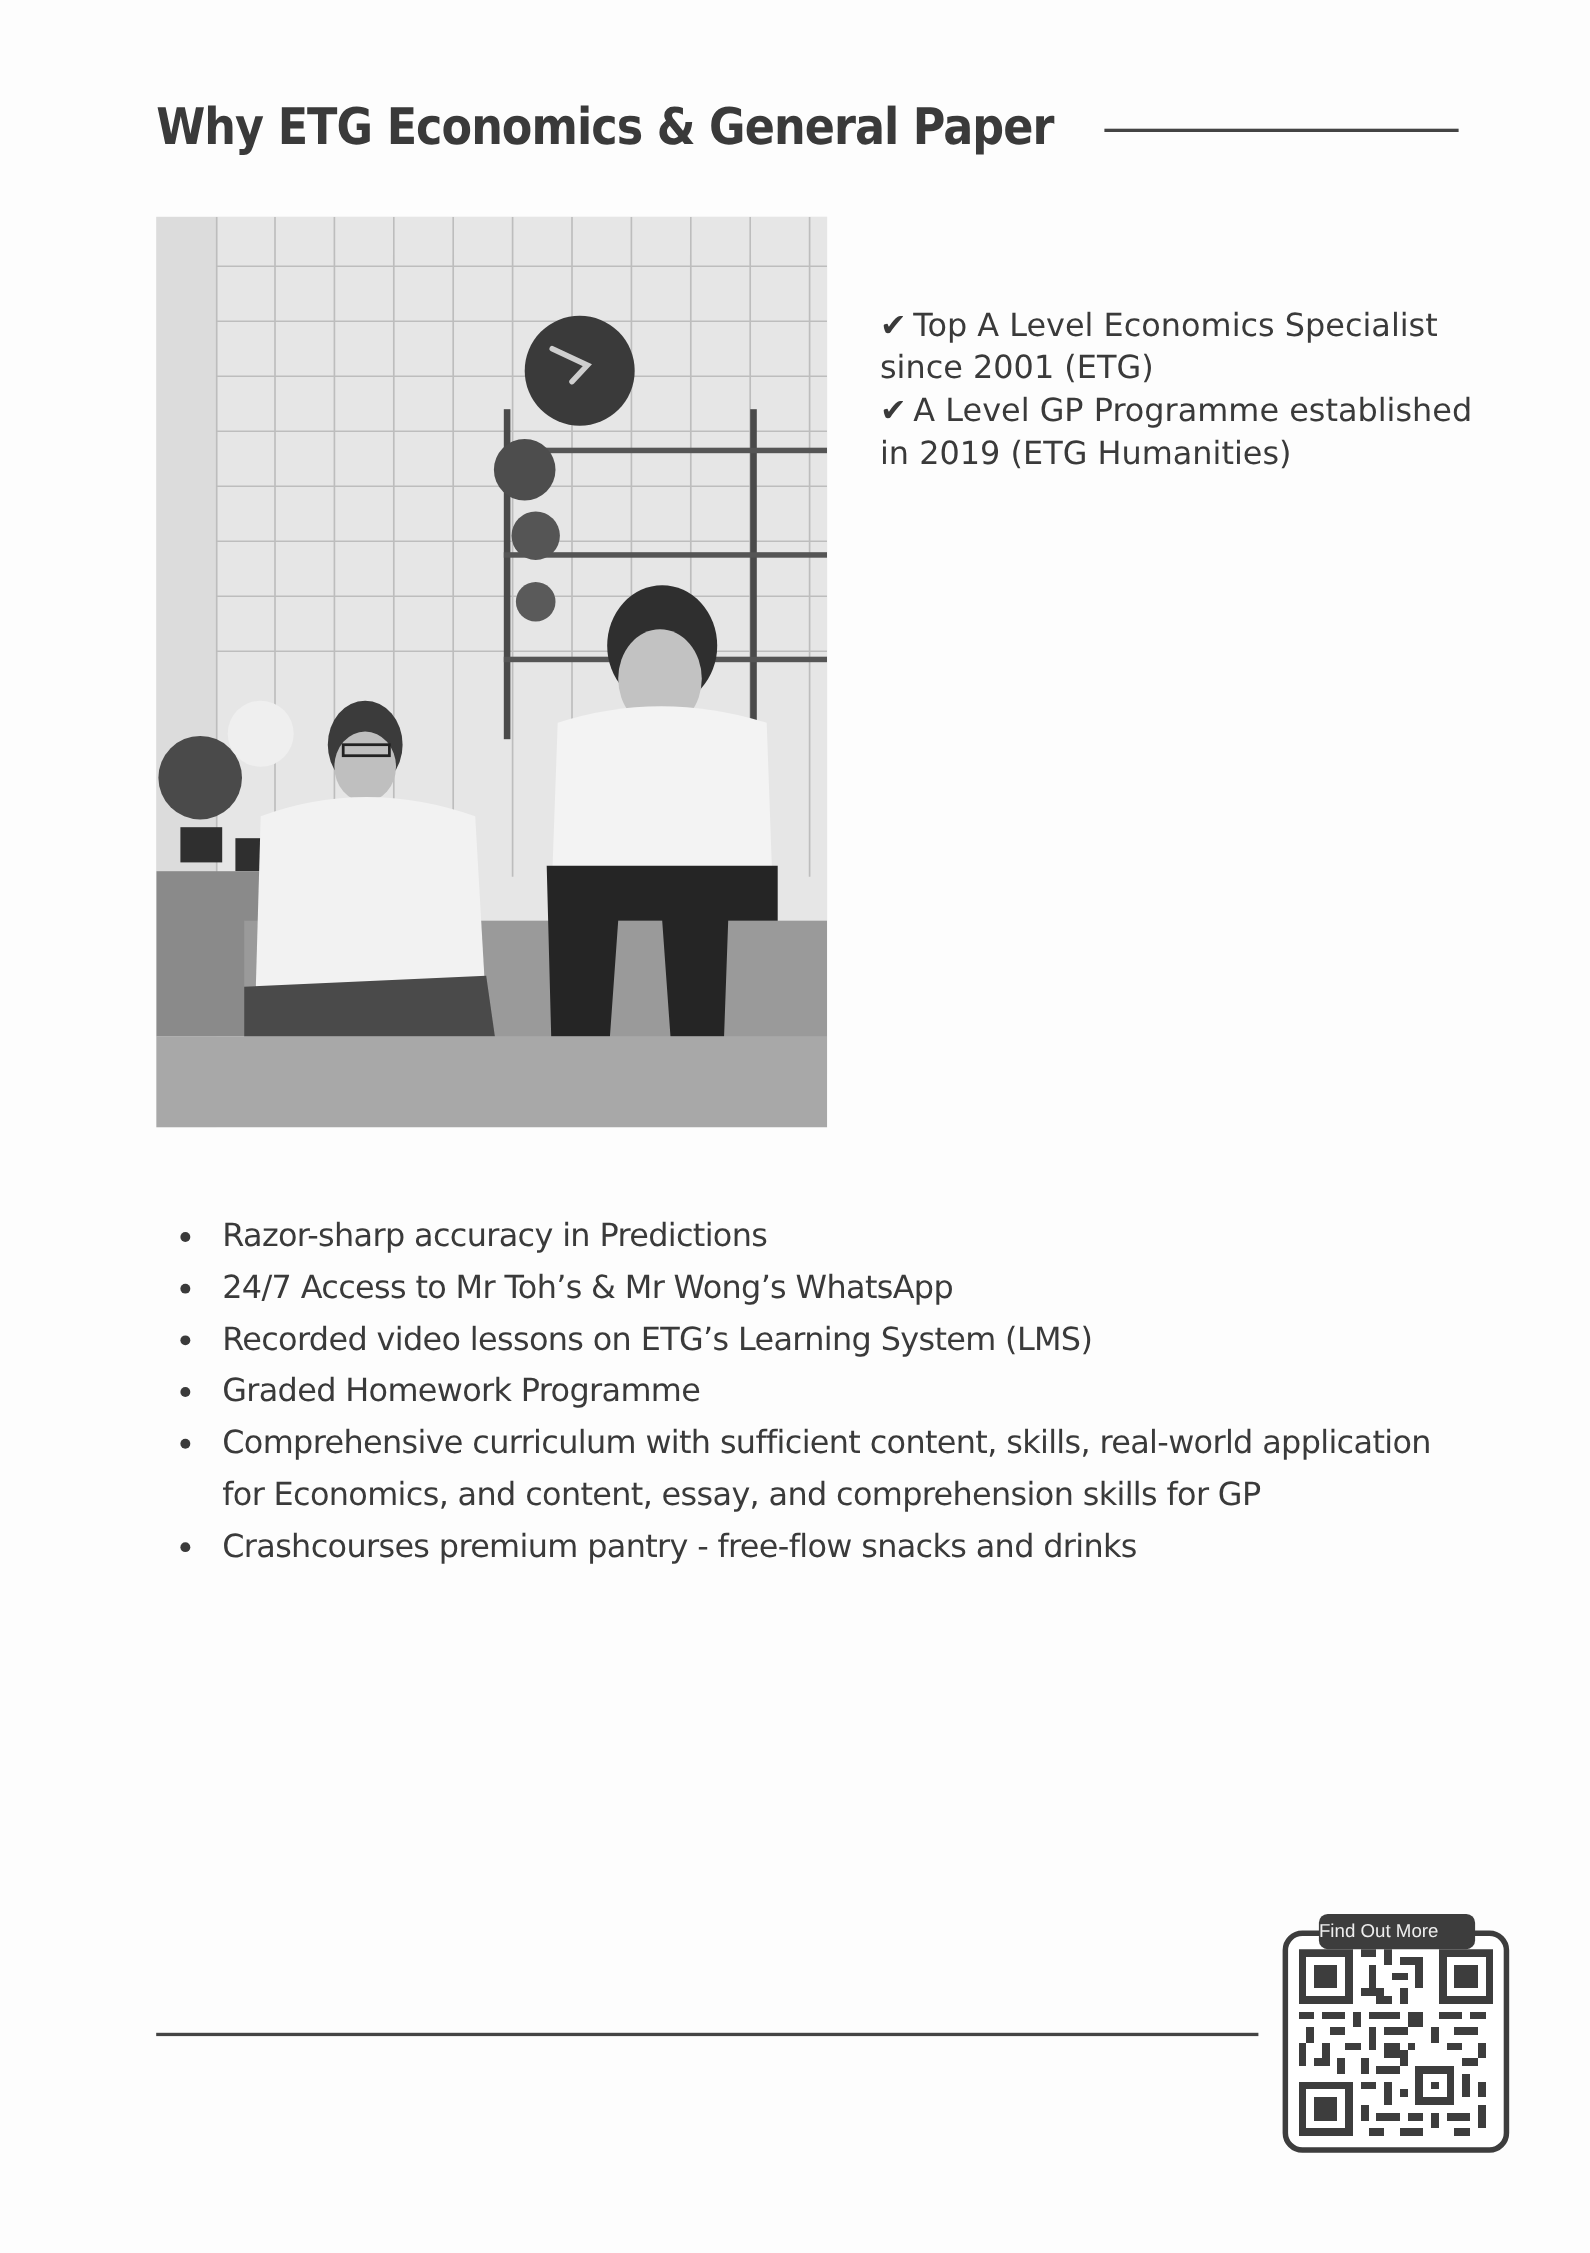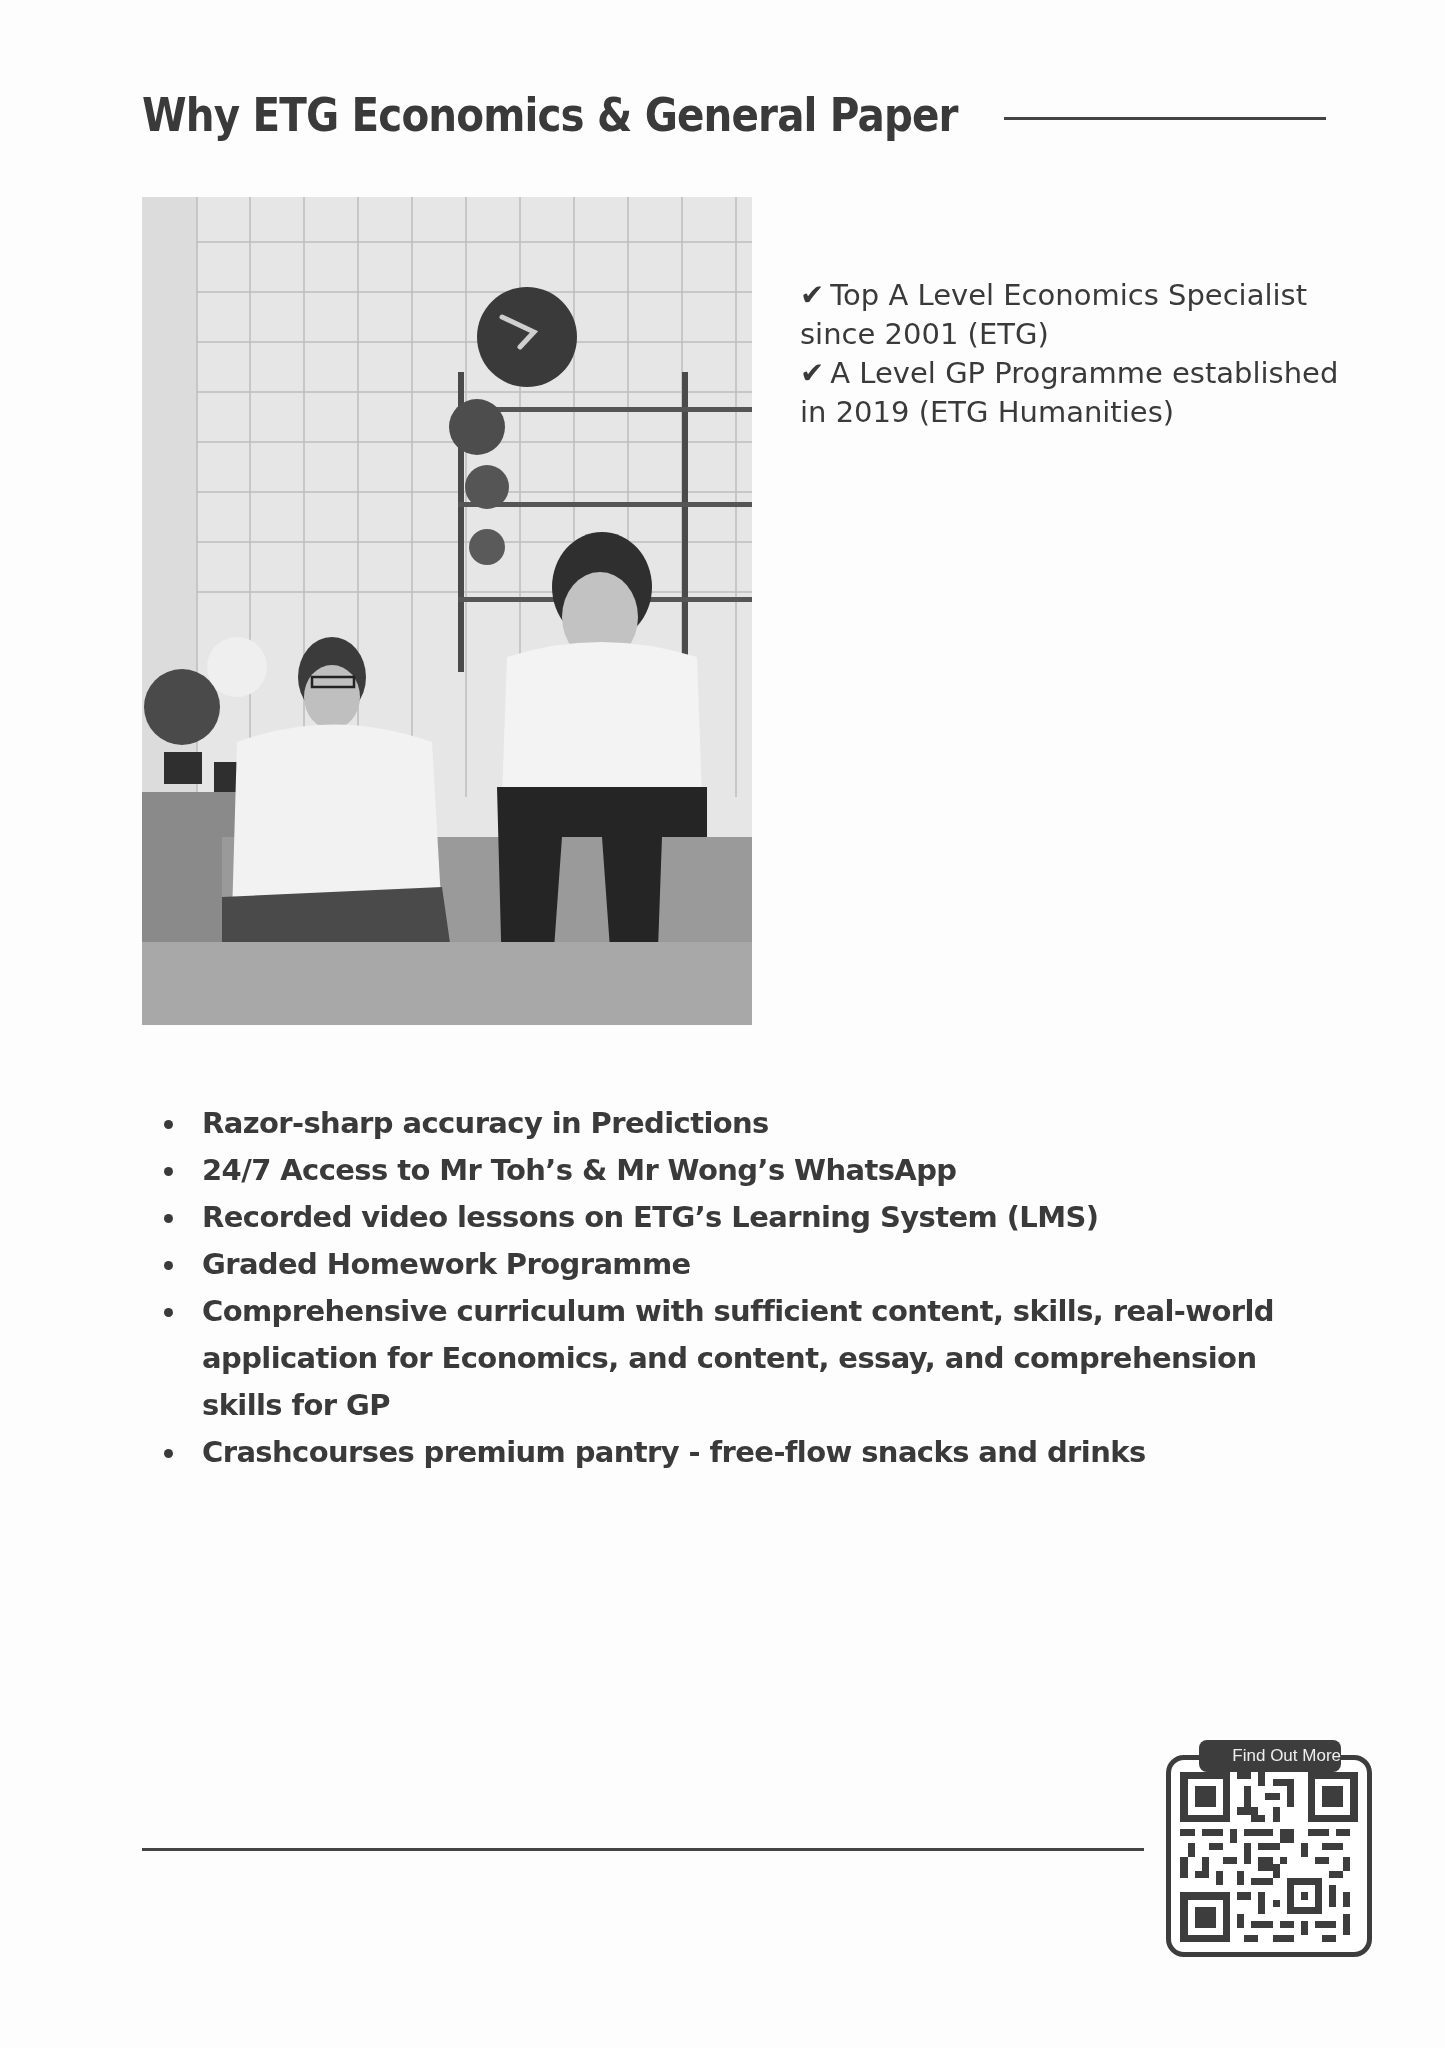--- a/index.html
+++ b/index.html
@@ -19,34 +19,34 @@
     background: #e9e9e9;
   }
   .photo svg { display: block; }
 
   .checklist { position: absolute; left: 800px; top: 276px; width: 540px; font-size: 29px; line-height: 39px; color: #3a3a3a; }
   .check-item { display: block; }
   .check-mark { font-weight: bold; margin-right: 6px; }
 
   .bullets { position: absolute; left: 150px; top: 1100px; width: 1180px; margin: 0; padding: 0; list-style: none; }
   .bullets li {
-    position: relative; padding-left: 52px; font-size: 29px; font-weight: bold; line-height: 47px;
+    position: relative; padding-left: 52px; font-size: 29px; font-weight: normal; line-height: 47px;
     color: #3a3a3a; letter-spacing: -0.6px;
   }
   .bullets li .dot { position: absolute; left: 14px; top: 20px; width: 9px; height: 9px; border-radius: 50%; background: #3a3a3a; }
 
   .bottom-rule { position: absolute; left: 142px; top: 1848px; width: 1002px; height: 3px; background: #444; }
 
   .qr-card {
     position: absolute; left: 1166px; top: 1755px; width: 206px; height: 202px;
     border: 5px solid #3d3d3d; border-radius: 18px; background: #fff; box-sizing: border-box;
   }
   .qr-label {
     position: absolute; left: 1199px; top: 1740px; width: 142px; height: 32px; background: #3d3d3d;
-    border-radius: 8px; color: #eee; font-size: 17px; line-height: 32px; text-align: right;
+    border-radius: 8px; color: #eee; font-size: 17px; line-height: 32px; text-align: left;
     font-family: "Liberation Sans", sans-serif;
   }
   .qr-code { position: absolute; left: 1180px; top: 1772px; }
 </style>
 </head>
 <body>
 
 <div class="title">Why ETG Economics &amp; General Paper</div>
 <div class="title-rule"></div>
 

